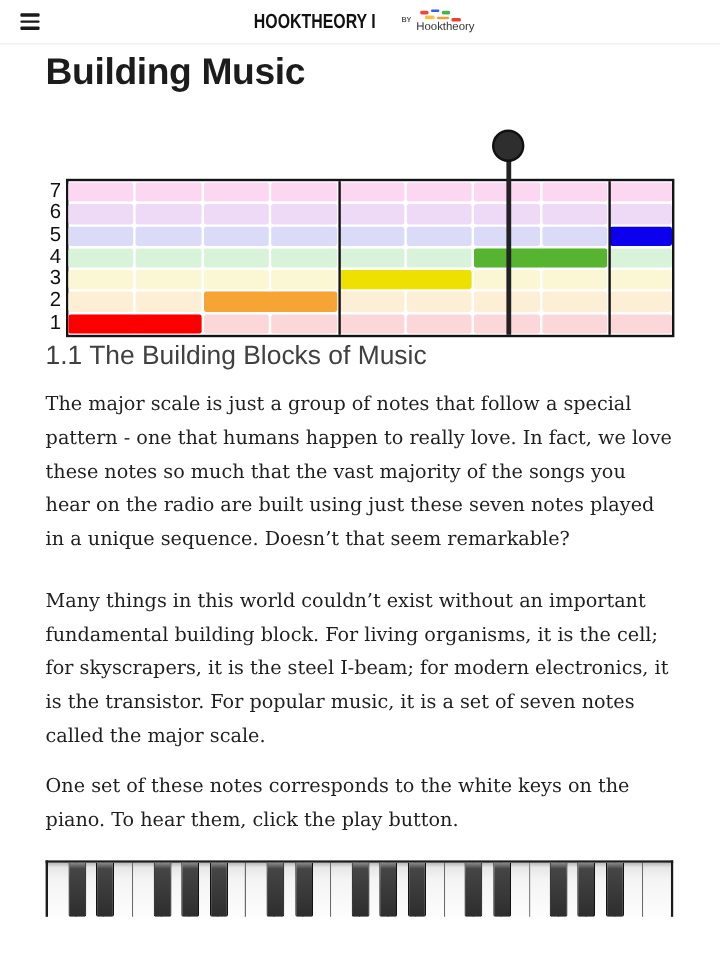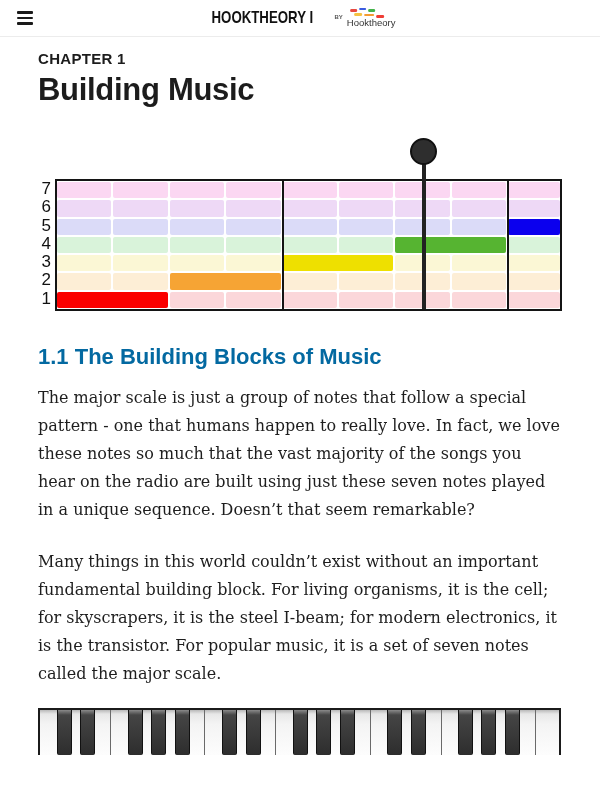--- a/index.html
+++ b/index.html
@@ -40,21 +40,21 @@
     border:2px solid #141414; background:#fff; }
   .grid, .grid * { box-sizing:border-box; }
   .gcell { position:absolute; border-radius:2px; }
   .gnote { position:absolute; border-radius:2px; z-index:2; }
   .gbar  { position:absolute; top:0; width:2px; height:128px; background:#141414; z-index:3; }
   .playhead-stem { position:absolute; width:4px; background:#222; z-index:4; }
   .playhead-handle { position:absolute; width:27px; height:27px; border-radius:50%;
     background:#2e2e2e; border:2px solid #111; z-index:5; cursor:pointer; }
 
   
-  .section-heading { margin-top:31px; font-size:22px; font-weight:700; color:#0369a1; }
+  .section-heading { font-size:22px; font-weight:400; color:#404040; }
   .body-par { margin-top:14px; width:524px; font-family:"DejaVu Serif", serif;
     font-size:16px; line-height:28px; color:#1e1e1e; }
   .body-par.first { margin-top:24px; }
 
   
   .piano { position:relative; margin-top:20px; width:519px; height:45px;
     border:2.5px solid #1b1b1b; border-bottom:none; background:#fff; }
   .wkeys { display:flex; height:100%; }
   .wkey { flex:1; background:linear-gradient(180deg,#b9b9b9 0px,#e7e7e7 4px,#f4f4f4 14px,#fdfdfd 100%);
     border-right:1px solid #6a6a6a; cursor:pointer; }
@@ -78,21 +78,20 @@
       <span class="by-label">BY</span>
       <span class="wordmark">
         <span id="logo-dashes"><span class="dash" style="left: 5px; top: 2px; width: 7px; background: rgb(232, 72, 63);"></span><span class="dash" style="left: 14px; top: 0.5px; width: 7px; background: rgb(59, 91, 224);"></span><span class="dash" style="left: 23px; top: 2px; width: 7px; background: rgb(67, 179, 74);"></span><span class="dash" style="left: 9px; top: 6px; width: 8px; background: rgb(245, 194, 66);"></span><span class="dash" style="left: 19px; top: 6.5px; width: 10px; background: rgb(245, 155, 49);"></span><span class="dash" style="left: 31px; top: 8px; width: 8px; background: rgb(239, 62, 54);"></span></span>
         <span class="wordmark-text">Hooktheory</span>
       </span>
     </span>
   </div>
 </div>
 
 <div class="content">
-  <div class="chapter-label">CHAPTER 1</div>
   <div class="chapter-title">Building Music</div>
 
   <div class="chart-wrap">
     <div class="row-labels" id="row-labels">
         <div class="row-label">7</div>
         <div class="row-label">6</div>
         <div class="row-label">5</div>
         <div class="row-label">4</div>
         <div class="row-label">3</div>
         <div class="row-label">2</div>
@@ -171,20 +170,21 @@
         <div class="gbar" style="left: 450.2px;"></div>
         <div class="playhead-stem" style="left: 364.6px; top: -30px; height: 158px;"></div>
         <div class="playhead-handle" style="left: 353.1px; top: -43px;"></div>
       </div>
   </div>
 
   <div class="section-heading">1.1 The Building Blocks of Music</div>
 
   <p class="body-par">The major scale is just a group of notes that follow a special pattern - one that humans happen to really love. In fact, we love these notes so much that the vast majority of the songs you hear on the radio are built using just these seven notes played in a unique sequence. Doesn’t that seem remarkable?</p>
   <p class="body-par first">Many things in this world couldn’t exist without an important fundamental building block. For living organisms, it is the cell; for skyscrapers, it is the steel I-beam; for modern electronics, it is the transistor. For popular music, it is a set of seven notes called the major scale.</p>
+  <p class="body-par">One set of these notes corresponds to the white keys on the piano. To hear them, click the play button.</p>
 
   <div class="piano">
     <div class="wkeys" id="wkeys">
         <div class="wkey"></div>
         <div class="wkey"></div>
         <div class="wkey"></div>
         <div class="wkey"></div>
         <div class="wkey"></div>
         <div class="wkey"></div>
         <div class="wkey"></div>

